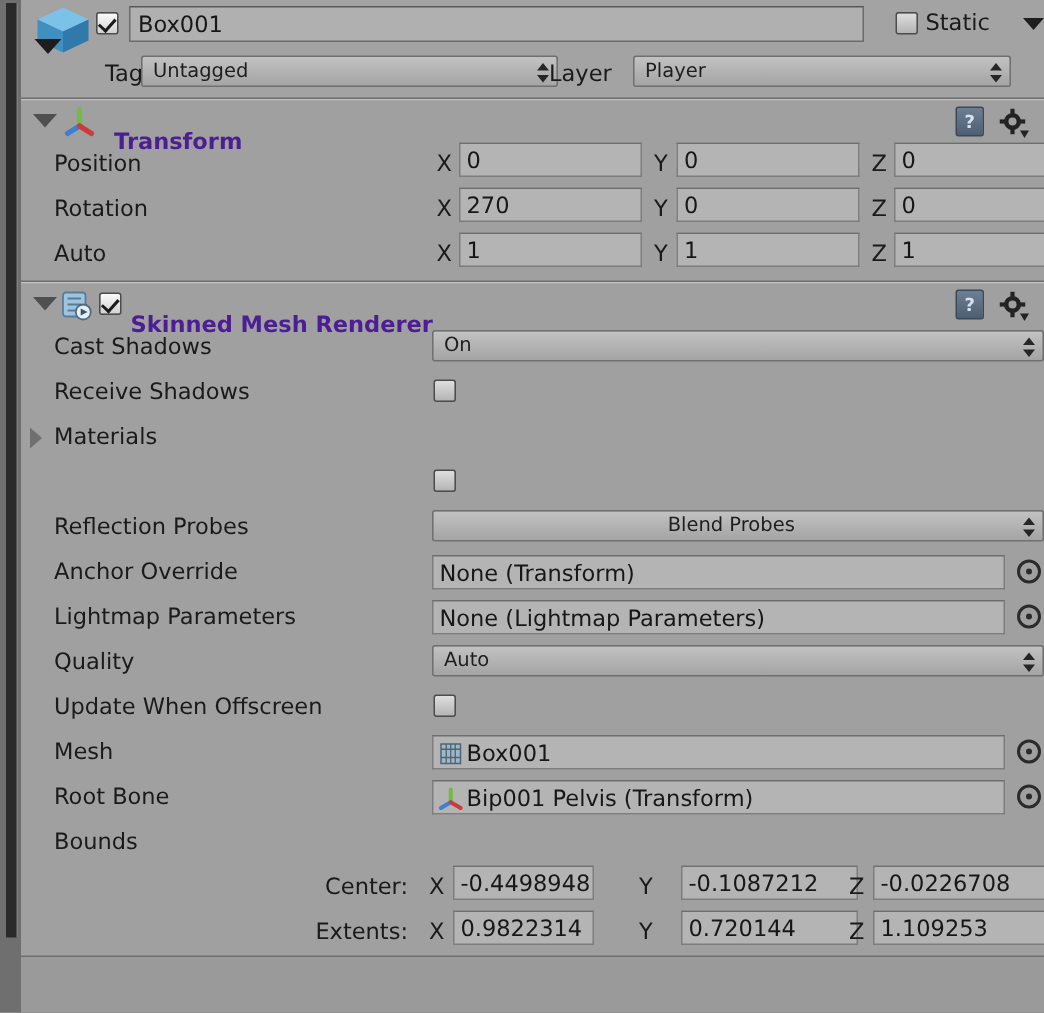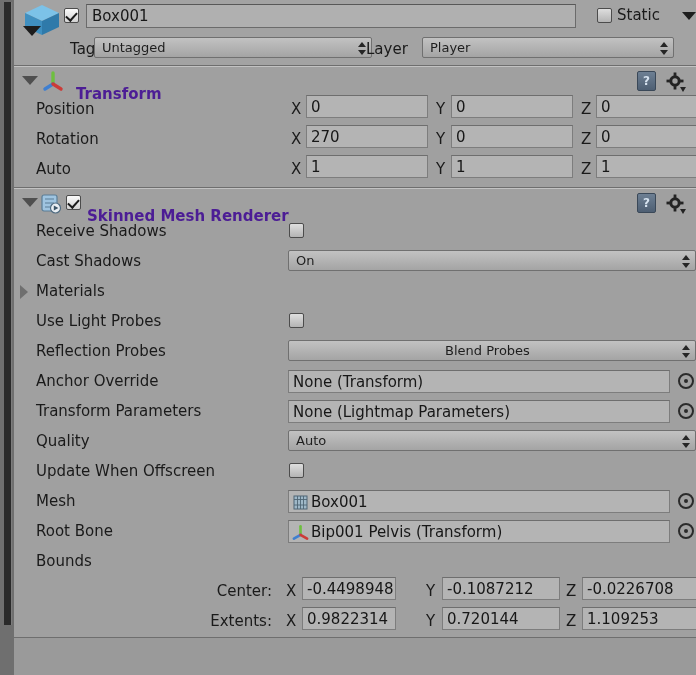--- a/index.html
+++ b/index.html
@@ -235,21 +235,21 @@
     position: absolute; left: 3px; top: 3px;
     width: 17px; height: 17px;
   }
 
   
   .bounds-lbl {
     position: absolute; top: 5px;
     font-size: 15px; color: #1a1a1a; text-align: right;
   }
   .b-x-lbl { left: 272px; } .b-x-fld { left: 288px; width: 94px; }
-  .b-y-lbl { left: 412px; } .b-y-fld { left: 428px; width: 118px; }
+  .b-y-lbl { left: 412px; } .b-y-fld { left: 440px; width: 118px; }
   .b-z-lbl { left: 552px; } .b-z-fld { left: 568px; width: 126px; }
 </style>
 </head>
 <body>
 
 <div id="scrollbar-track">
   <div id="scrollbar-thumb"></div>
 </div>
 
 <div id="inspector">
@@ -359,58 +359,57 @@
           <rect x="7.6" y="0.5" width="2.8" height="3.4"></rect>
           <rect x="7.6" y="14.1" width="2.8" height="3.4"></rect>
           <rect x="0.5" y="7.6" width="3.4" height="2.8"></rect>
           <rect x="14.1" y="7.6" width="3.4" height="2.8"></rect>
         </g>
         <polygon points="14,15 20,15 17,20" fill="#232323"></polygon>
       </svg>
     </div>
 
     <div class="row">
-      <span class="prop-label">Receive Shadows</span>
-      <span class="u-check unchecked row-check"></span>
-    </div>
-
-    <div class="row">
       <span class="prop-label">Cast Shadows</span>
       <div class="u-popup wide-popup" style="top:3px;">
         <span>On</span>
         <span class="arrows"></span>
       </div>
     </div>
 
     <div class="row">
+      <span class="prop-label">Receive Shadows</span>
+      <span class="u-check unchecked row-check"></span>
+    </div>
+
+    <div class="row">
       <div class="row-foldout"></div>
       <span class="prop-label">Materials</span>
     </div>
 
     <div class="row">
-      <span class="prop-label">Use Light Probes</span>
       <span class="u-check unchecked row-check"></span>
     </div>
 
     <div class="row">
       <span class="prop-label">Reflection Probes</span>
       <div class="u-popup wide-popup" style="top:3px;text-align:center;">
         <span>Blend Probes</span>
         <span class="arrows"></span>
       </div>
     </div>
 
     <div class="row">
       <span class="prop-label">Anchor Override</span>
       <div class="u-field wide-field" style="top:3px;">None (Transform)</div>
       <div class="select-dot" style="top:6px;"></div>
     </div>
 
     <div class="row">
-      <span class="prop-label">Transform Parameters</span>
+      <span class="prop-label">Lightmap Parameters</span>
       <div class="u-field wide-field" style="top:3px;">None (Lightmap Parameters)</div>
       <div class="select-dot" style="top:6px;"></div>
     </div>
 
     <div class="row">
       <span class="prop-label">Quality</span>
       <div class="u-popup wide-popup" style="top:3px;">
         <span>Auto</span>
         <span class="arrows"></span>
       </div>

